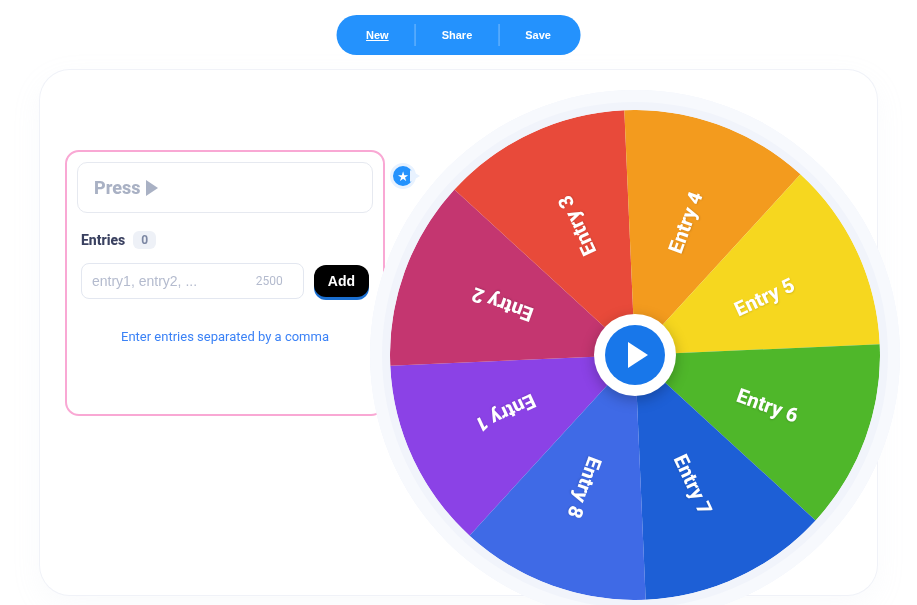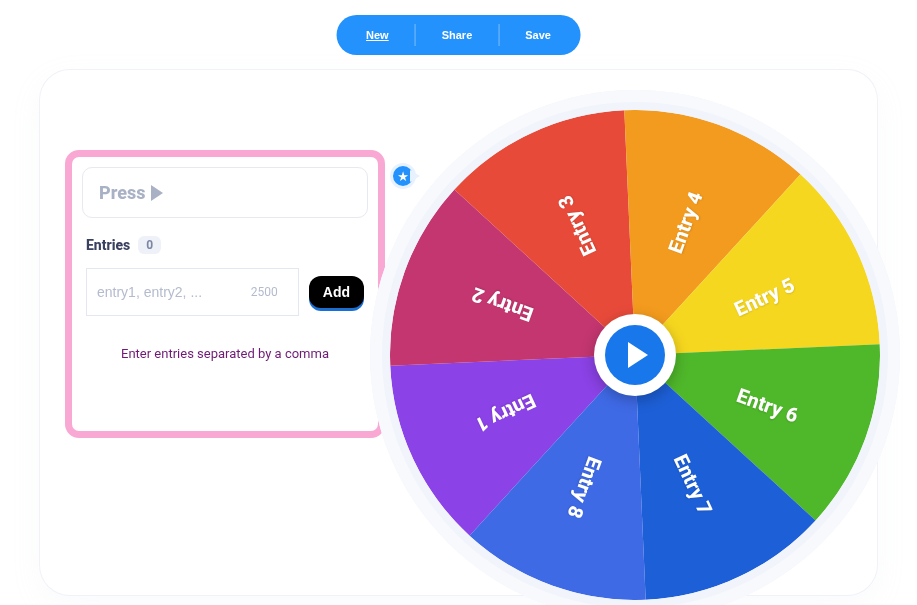--- a/index.html
+++ b/index.html
@@ -51,21 +51,21 @@
     background: #fff;
     box-shadow: 0 0 0 1px #f0f2f8, 0 10px 30px rgba(200,210,230,0.1);
   }
 
   .panel {
     position: absolute;
     left: 25px;
     top: 80px;
     width: 320px;
     background: #fff;
-    border: 7px solid #f9a8d4;
+    border: 2px solid #f9a8d4;
     border-radius: 14px;
     padding: 0;
   }
   .prompt-box {
     margin: 10px;
     border: 1px solid #e6e9f0;
     border-radius: 10px;
     padding: 14px 16px;
     color: #a9b1c4;
     font-weight: 800;
@@ -87,39 +87,39 @@
     font-weight:800; color:#3a4160; font-size:14px;
     margin:0 0 14px;
   }
   .count-badge {
     background:#eef1f7; color:#7c87a3; font-weight:700;
     border-radius:6px; padding:2px 8px; font-size:12px;
   }
   .input-row { display:flex; gap:10px; align-items:center; }
   .input-wrap {
     flex:1; position:relative;
-    border:1px solid #e3e7f0; border-radius:0;
-    height:48px; display:flex; align-items:center;
+    border:1px solid #e3e7f0; border-radius:8px;
+    height:36px; display:flex; align-items:center;
     padding:0 50px 0 10px;
   }
   .input-wrap input {
     border:none; outline:none; width:100%; font-size:14px;
     color:#3a4160; background:transparent;
   }
   .input-wrap input::placeholder { color:#b4bbce; }
   .input-counter {
     position:absolute; right:20px; color:#b4bbce; font-size:12px;
   }
   .add-btn {
     background:#000000; color:#fff; border:none;
     border-radius:12px; padding:8px 14px; font-weight:800;
     font-size:14px; cursor:pointer;
     box-shadow: 0 3px 0 #1a6fd1;
   }
-  .hint { text-align:center; color:#701a75; font-size:13px; margin-top:30px; }
+  .hint { text-align:center; color:#3b82f6; font-size:13px; margin-top:30px; }
 
   .marker {
     position:absolute;
     left:350px; top:93px;
     width:30px; height:30px;
     z-index:5;
   }
   .marker .circ {
     width:26px;height:26px;border-radius:50%;
     background:#2492fd;border:3px solid #e8f2ff;

